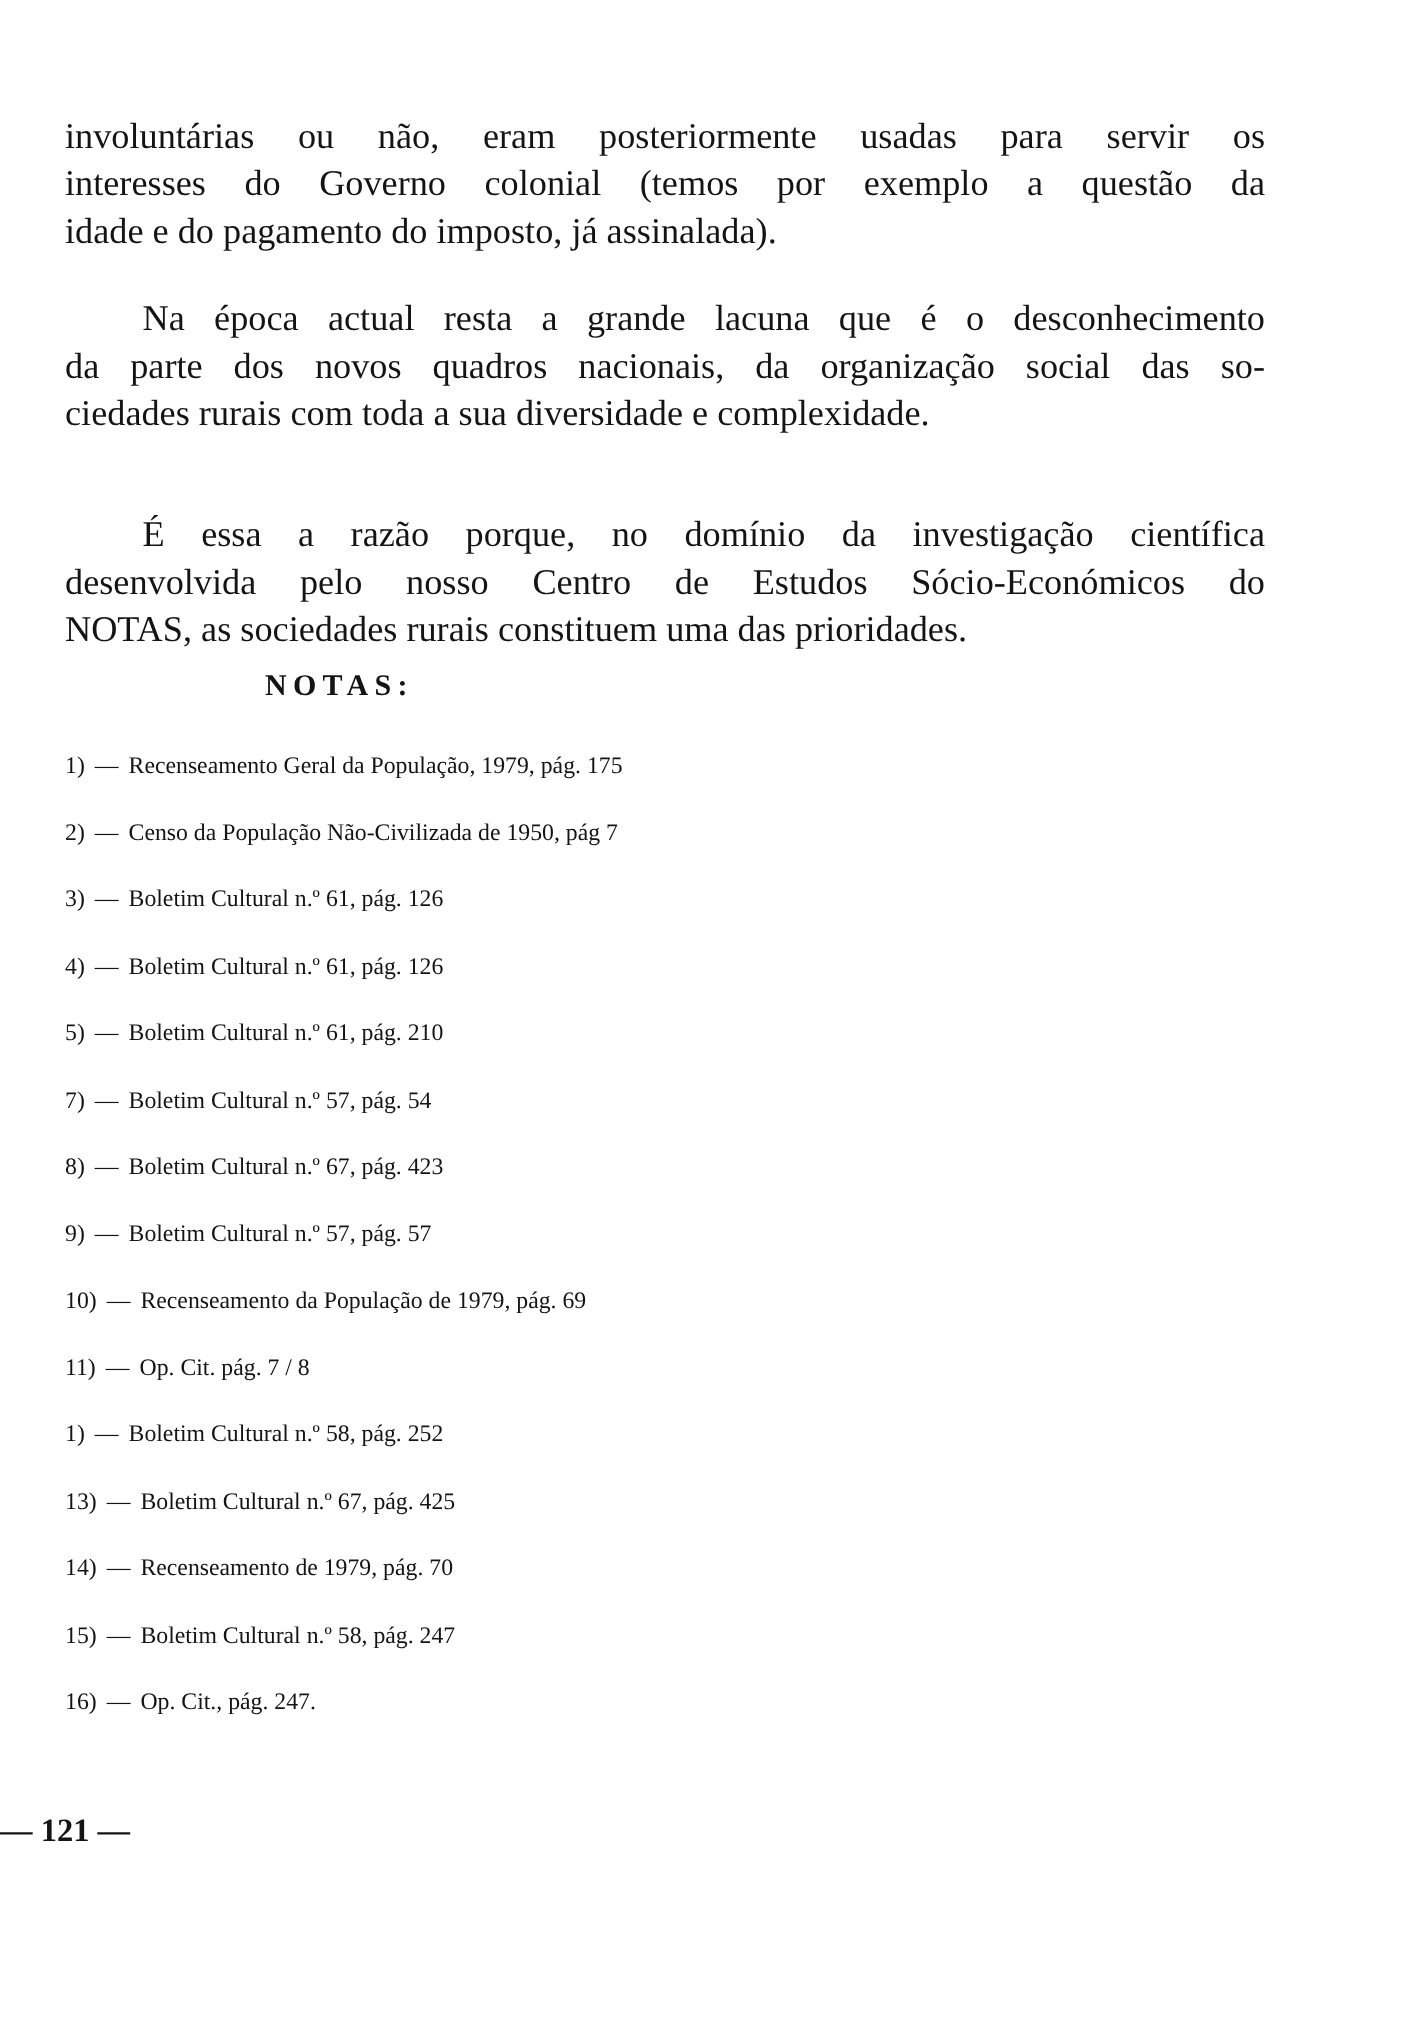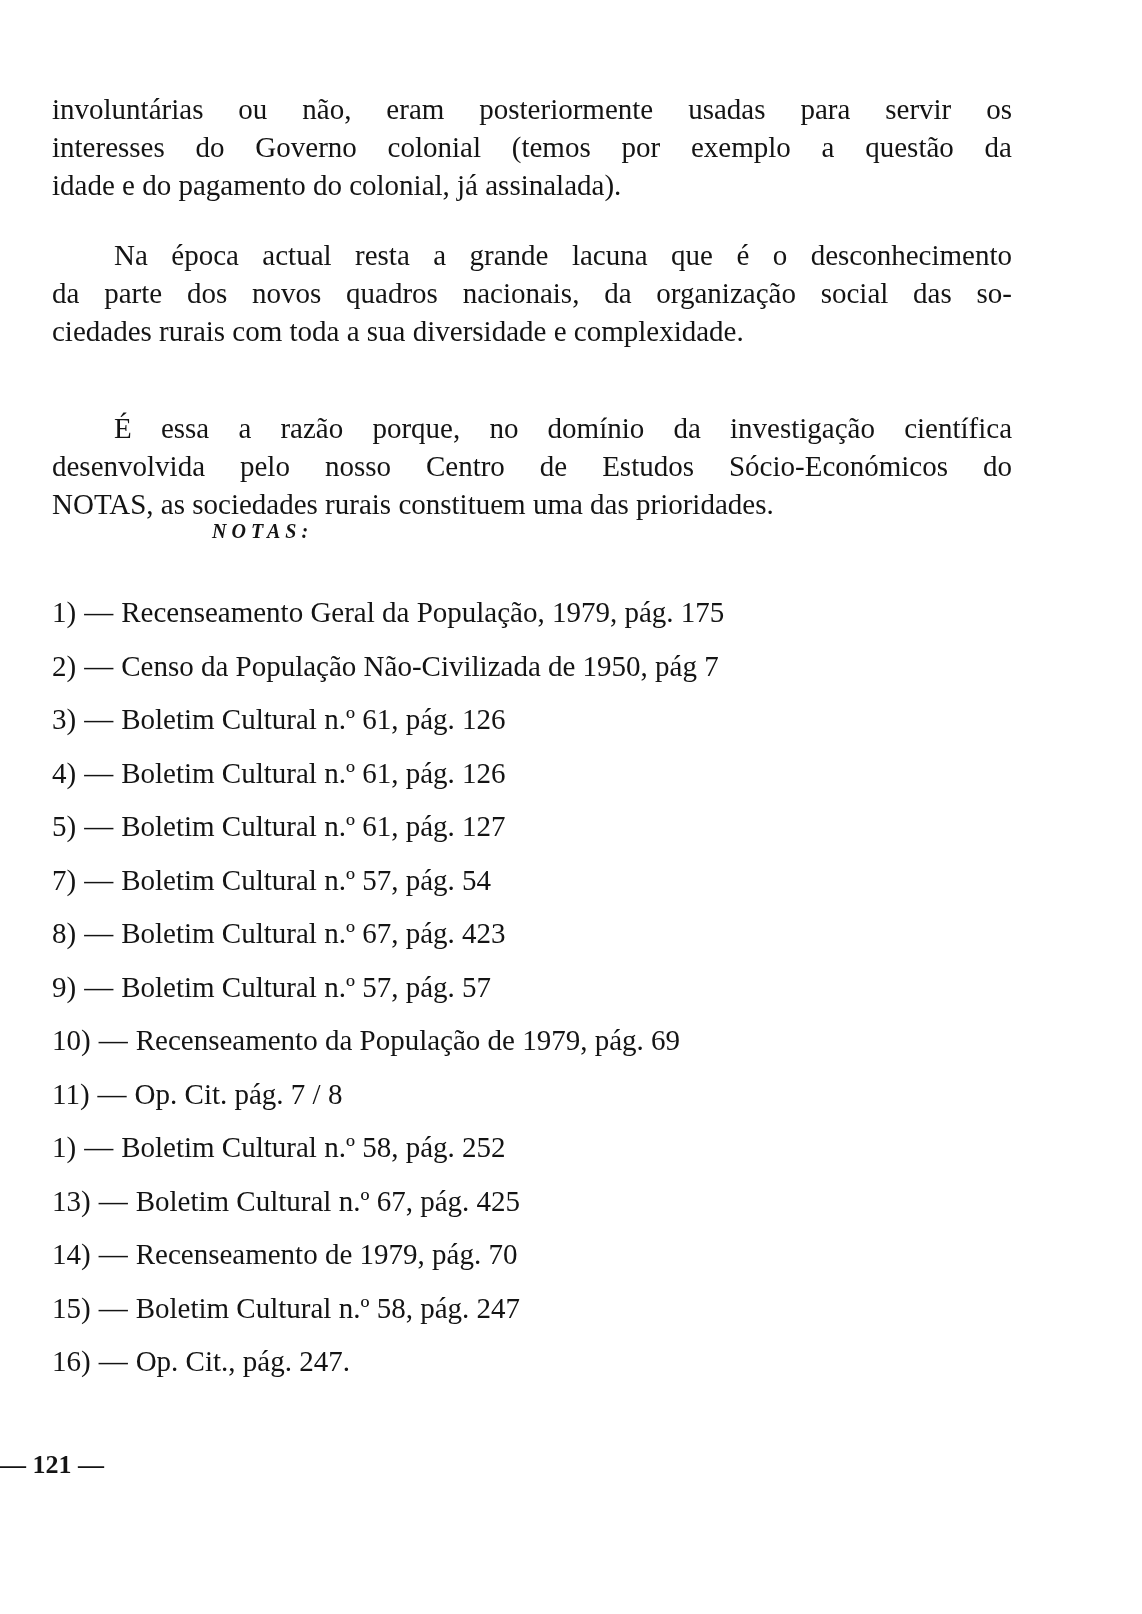--- a/index.html
+++ b/index.html
@@ -11,43 +11,43 @@
   .page { position: absolute; left: 0; top: 0; width: 1142px; height: 1603px; }
   .para {
     position: absolute; left: 52px; width: 960px;
     font-size: 29px; line-height: 38px; text-align: justify;
     margin: 0;
   }
   .para .line { display: block; text-align: justify; text-align-last: justify; white-space: nowrap; }
   .para .line.last { text-align-last: left; }
   .para .line.indent { padding-left: 62px; }
   .notes-title {
-    position: absolute; left: 212px; top: 520px;
-    font-size: 20px; font-style: italic; letter-spacing: 5px; margin: 0;
+    position: absolute; left: 212px; top: 536px;
+    font-size: 24px; letter-spacing: 5px; margin: 0;
   }
   .notes { position: absolute; left: 52px; top: 586px; margin: 0; padding: 0; list-style: none; }
   .note {
-    font-size: 29px; line-height: 53.5px; height: 53.5px; white-space: nowrap;
+    font-size: 19px; line-height: 53.5px; height: 53.5px; white-space: nowrap;
   }
   .note .num { display: inline-block; }
   .note .dash { display: inline-block; margin: 0 8px; }
   .page-number {
     position: absolute; left: 0; width: 1142px; top: 1450px;
     text-align: left; font-size: 26px; font-weight: bold;
   }
 </style>
 </head>
 <body>
 
 <div class="page">
 
   <p class="para" style="top:90px;">
     <span class="line">involuntárias ou não, eram posteriormente usadas para servir os</span>
     <span class="line">interesses do Governo colonial (temos por exemplo a questão da</span>
-    <span class="line last">idade e do pagamento do colonial, já assinalada).</span>
+    <span class="line last">idade e do pagamento do imposto, já assinalada).</span>
   </p>
 
   <p class="para" style="top:236px;">
     <span class="line indent">Na época actual resta a grande lacuna que é o desconhecimento</span>
     <span class="line">da parte dos novos quadros nacionais, da organização social das so-</span>
     <span class="line last">ciedades rurais com toda a sua diversidade e complexidade.</span>
   </p>
 
   <p class="para" style="top:381px;margin-top:28px;">
     <span class="line indent">É essa a razão porque, no domínio da investigação científica</span>
@@ -55,21 +55,21 @@
     <span class="line last">NOTAS, as sociedades rurais constituem uma das prioridades.</span>
   </p>
 
   <h2 class="notes-title">NOTAS:</h2>
 
   <ul class="notes">
     <li class="note"><span class="num">1)</span><span class="dash">—</span><span>Recenseamento Geral da População, 1979, pág. 175</span></li>
     <li class="note"><span class="num">2)</span><span class="dash">—</span><span>Censo da População Não-Civilizada de 1950, pág 7</span></li>
     <li class="note"><span class="num">3)</span><span class="dash">—</span><span>Boletim Cultural n.º 61, pág. 126</span></li>
     <li class="note"><span class="num">4)</span><span class="dash">—</span><span>Boletim Cultural n.º 61, pág. 126</span></li>
-    <li class="note"><span class="num">5)</span><span class="dash">—</span><span>Boletim Cultural n.º 61, pág. 127</span></li>
+    <li class="note"><span class="num">5)</span><span class="dash">—</span><span>Boletim Cultural n.º 61, pág. 210</span></li>
     <li class="note"><span class="num">7)</span><span class="dash">—</span><span>Boletim Cultural n.º 57, pág. 54</span></li>
     <li class="note"><span class="num">8)</span><span class="dash">—</span><span>Boletim Cultural n.º 67, pág. 423</span></li>
     <li class="note"><span class="num">9)</span><span class="dash">—</span><span>Boletim Cultural n.º 57, pág. 57</span></li>
     <li class="note"><span class="num">10)</span><span class="dash">—</span><span>Recenseamento da População de 1979, pág. 69</span></li>
     <li class="note"><span class="num">11)</span><span class="dash">—</span><span>Op. Cit. pág. 7 / 8</span></li>
     <li class="note"><span class="num">1)</span><span class="dash">—</span><span>Boletim Cultural n.º 58, pág. 252</span></li>
     <li class="note"><span class="num">13)</span><span class="dash">—</span><span>Boletim Cultural n.º 67, pág. 425</span></li>
     <li class="note"><span class="num">14)</span><span class="dash">—</span><span>Recenseamento de 1979, pág. 70</span></li>
     <li class="note"><span class="num">15)</span><span class="dash">—</span><span>Boletim Cultural n.º 58, pág. 247</span></li>
     <li class="note"><span class="num">16)</span><span class="dash">—</span><span>Op. Cit., pág. 247.</span></li>

